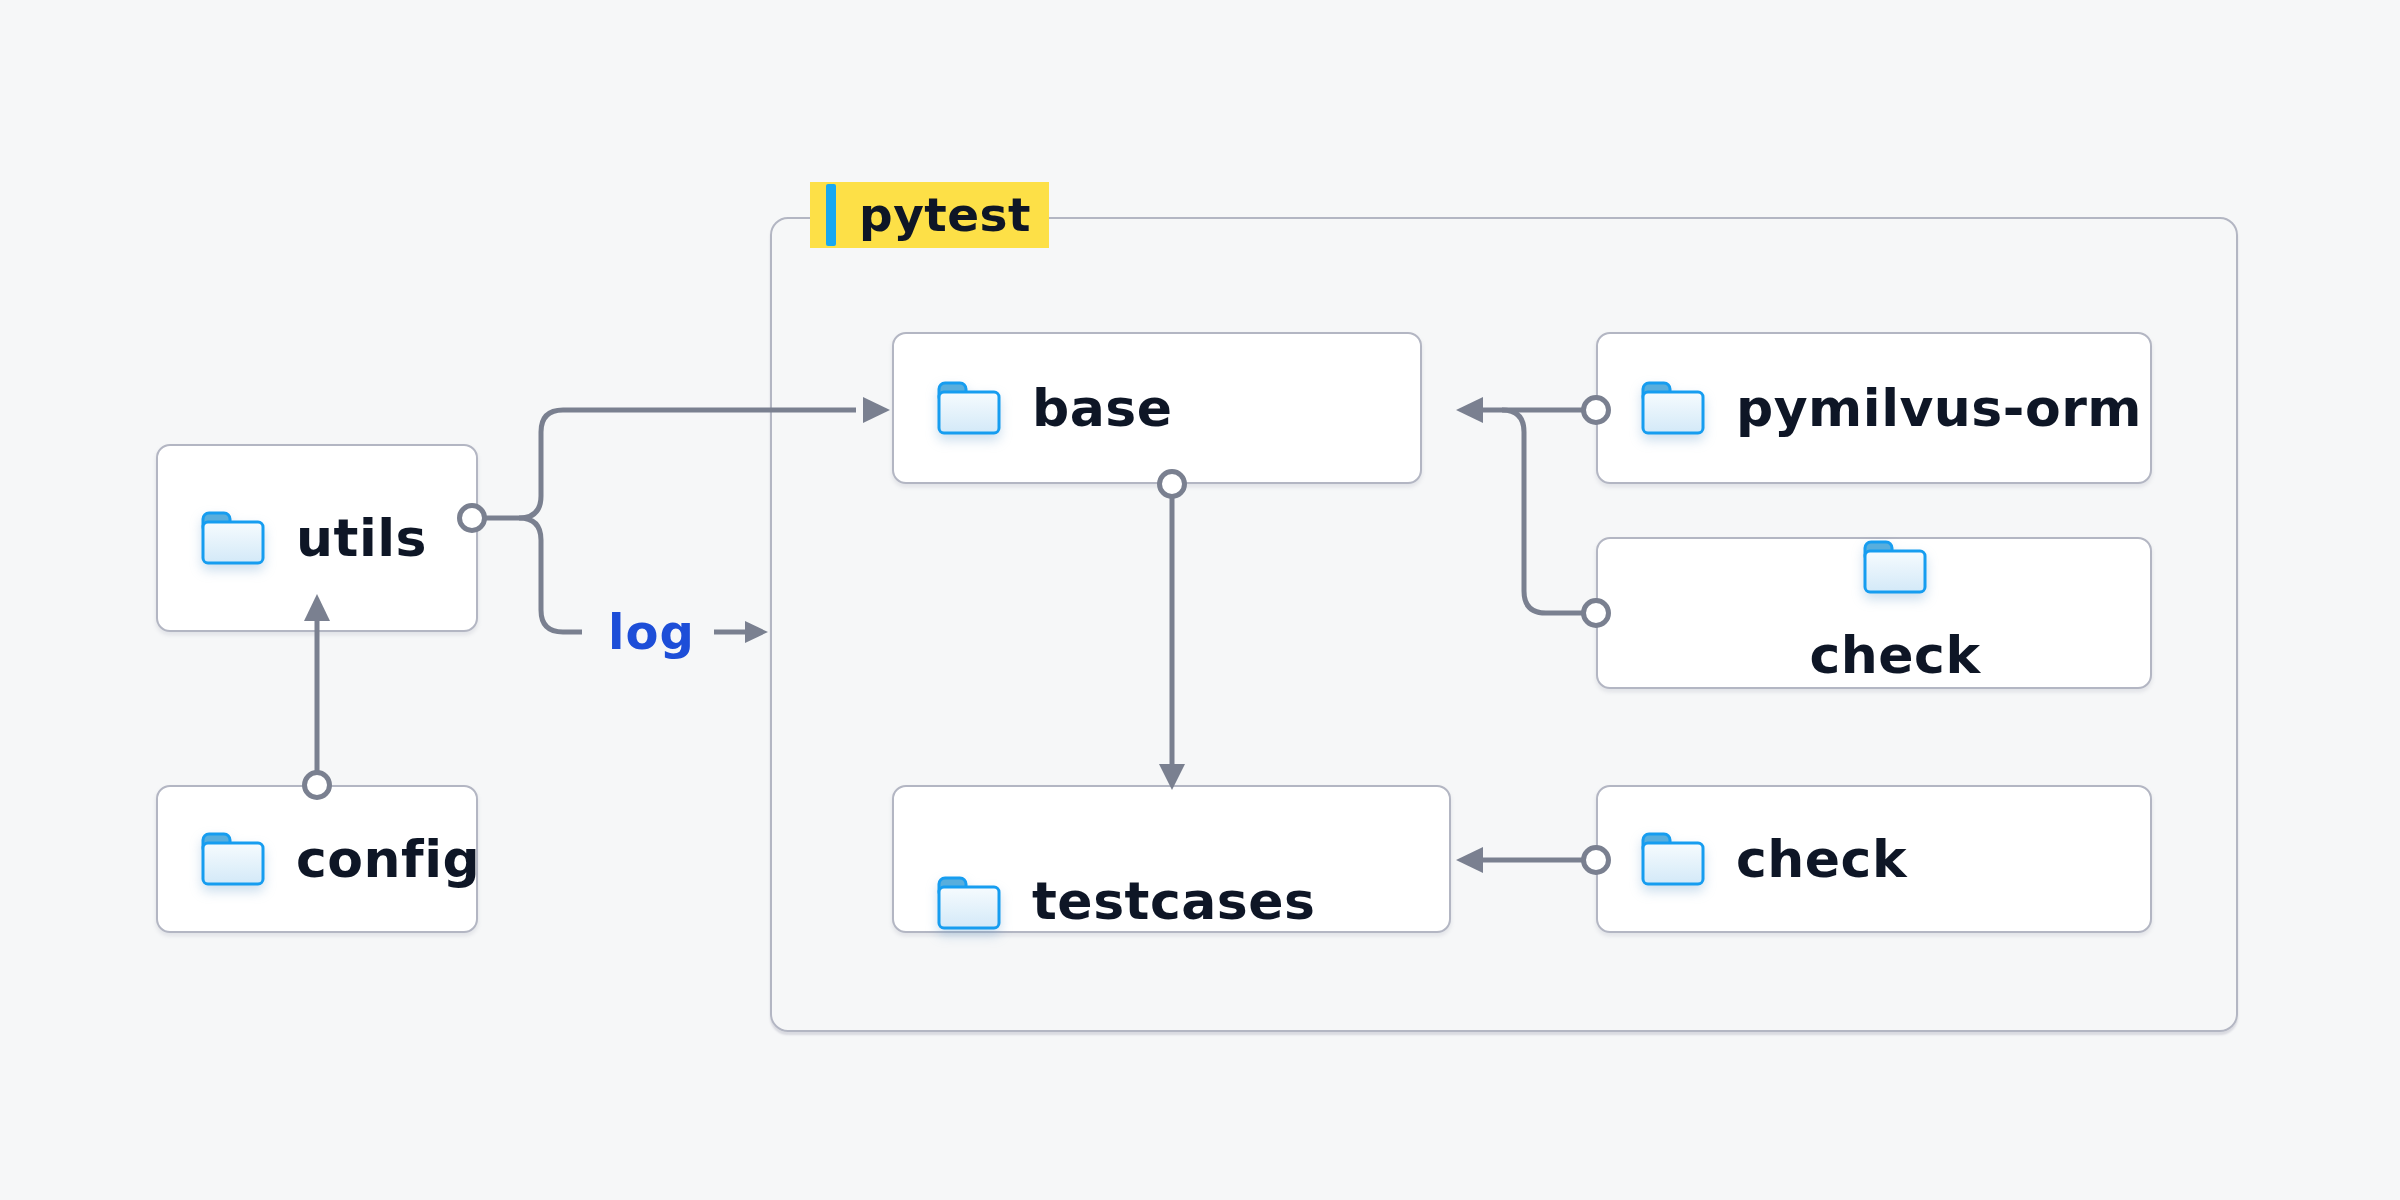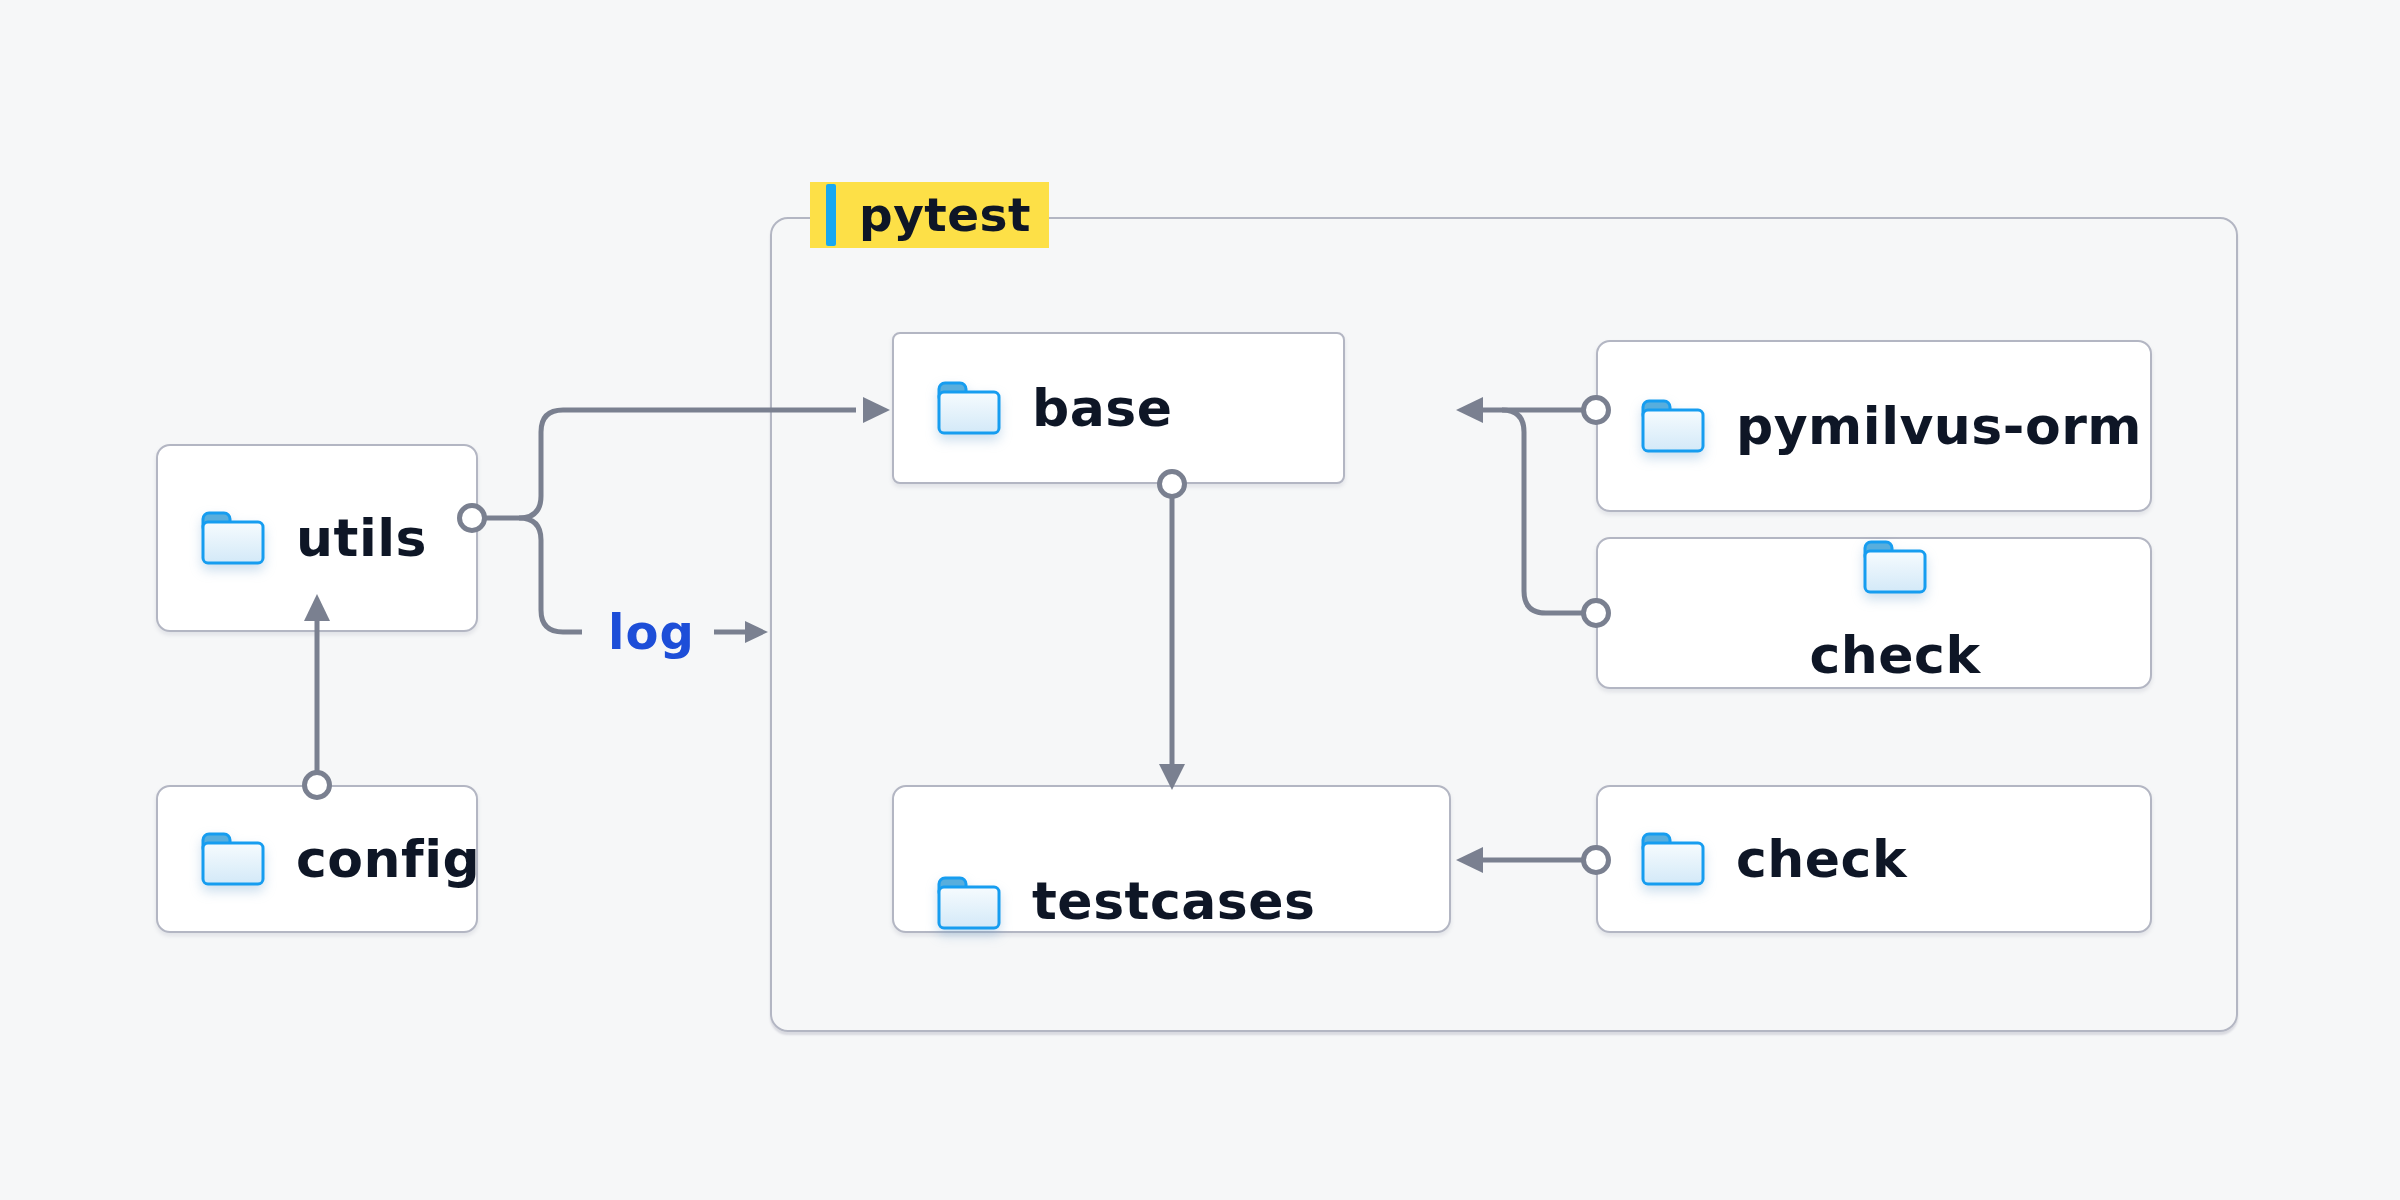--- a/index.html
+++ b/index.html
@@ -76,23 +76,23 @@
     color: #0e1626;
     letter-spacing: 0.5px;
     white-space: nowrap;
   }
   .folder {
     flex: 0 0 auto;
     filter: drop-shadow(0 6px 6px rgba(90,150,200,0.30));
   }
   #node-utils        { left: 156px;  top: 444px; width: 322px; height: 188px; }
   #node-config       { left: 156px;  top: 785px; width: 322px; height: 148px; }
-  #node-base         { left: 892px;  top: 332px; width: 453px; height: 152px; border-radius: 8px; }
+  #node-base         { left: 892px;  top: 332px; width: 530px; height: 152px; }
   #node-testcases    { left: 892px;  top: 785px; width: 559px; height: 148px; align-items: flex-end; }
-  #node-pymilvus-orm { left: 1596px; top: 340px; width: 556px; height: 172px; }
+  #node-pymilvus-orm { left: 1596px; top: 332px; width: 556px; height: 152px; }
   #node-check        { left: 1596px; top: 537px; width: 556px; height: 152px; flex-direction: column; }
   #node-common       { left: 1596px; top: 785px; width: 556px; height: 148px; }
   
   .connectors {
     position: absolute;
     left: 0; top: 0;
     width: 2400px;
     height: 1200px;
     z-index: 3;
     pointer-events: none;

